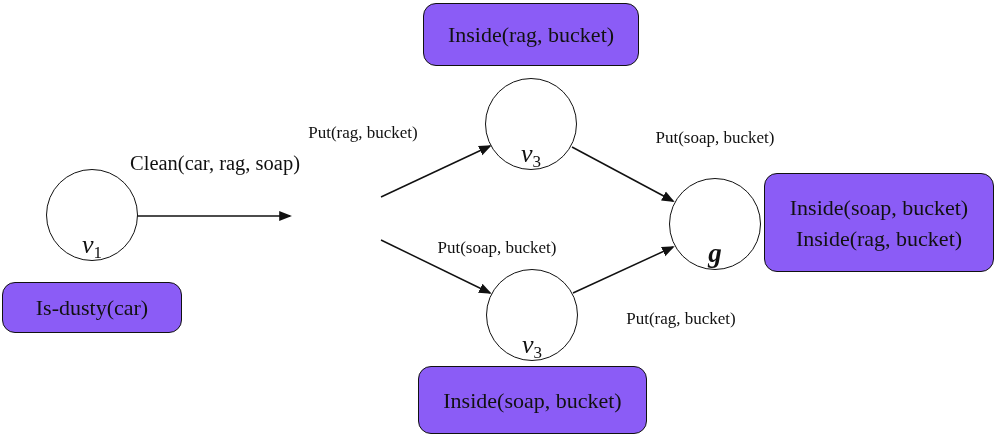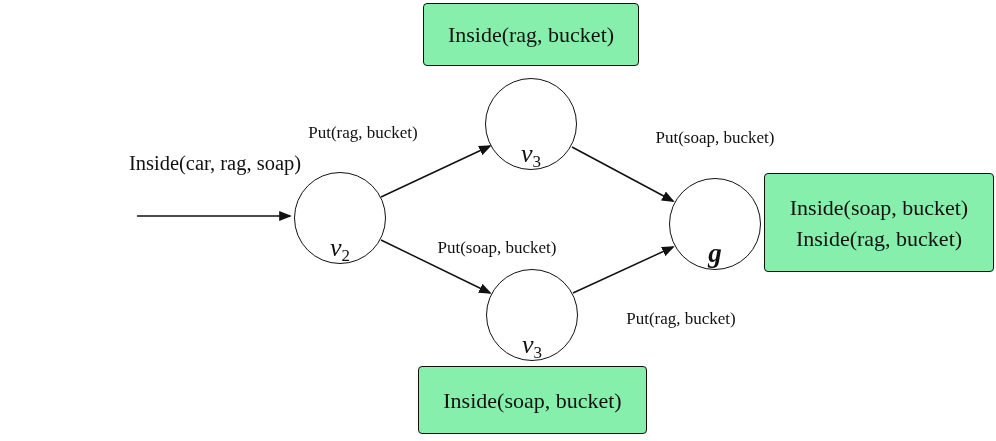--- a/index.html
+++ b/index.html
@@ -38,23 +38,23 @@
   }
   .node sub {
     font-style: normal;
     font-size: 17px;
     line-height: 0;
     vertical-align: -5px;
   }
   .state-box {
     position: absolute;
     border: 1.7px solid #111111;
-    border-radius: 4px;
+    border-radius: 13px;
     box-sizing: border-box;
-    background: #86efac;
+    background: #8b5cf6;
     display: flex;
     flex-direction: column;
     align-items: center;
     justify-content: center;
     font-size: 22px;
     text-align: center;
     line-height: 31px;
     white-space: nowrap;
   }
   .edge-label {
@@ -77,39 +77,42 @@
     </defs>
     <g stroke="#111111" stroke-width="1.5" fill="none">
       <line x1="137" y1="216" x2="290" y2="216" marker-end="url(#arrowhead)"></line>
       <line x1="381" y1="197" x2="490" y2="146" marker-end="url(#arrowhead)"></line>
       <line x1="381" y1="240" x2="490" y2="293" marker-end="url(#arrowhead)"></line>
       <line x1="572" y1="147" x2="673" y2="201" marker-end="url(#arrowhead)"></line>
       <line x1="573" y1="293" x2="673" y2="247" marker-end="url(#arrowhead)"></line>
     </g>
   </svg>
 
-  <div class="node" style="left:294px; top:172px;">
-    <span><span>v</span><sub>2</sub></span>
+  <div class="node" style="left:46px; top:169px;">
+    <span><span>v</span><sub>1</sub></span>
   </div>
   <div class="node" style="left:485px; top:78px;">
     <span><span>v</span><sub>3</sub></span>
   </div>
   <div class="node" style="left:486px; top:269px;">
     <span><span>v</span><sub>3</sub></span>
   </div>
   <div class="node" style="left:669px; top:178px; font-weight:bold; font-size:27px;">
     <span><span>g</span><sub></sub></span>
   </div>
 
-  <div class="edge-label" style="left:215px; top:163px; font-size:20.5px;">Inside(car, rag, soap)</div>
+  <div class="edge-label" style="left:215px; top:163px; font-size:20.5px;">Clean(car, rag, soap)</div>
   <div class="edge-label" style="left:363px; top:133px;">Put(rag, bucket)</div>
   <div class="edge-label" style="left:715px; top:138px;">Put(soap, bucket)</div>
   <div class="edge-label" style="left:497px; top:248px;">Put(soap, bucket)</div>
   <div class="edge-label" style="left:681px; top:319px;">Put(rag, bucket)</div>
 
+  <div class="state-box" style="left:2px; top:282px; width:180px; height:51px;">
+    <span>Is-dusty(car)</span>
+  </div>
   <div class="state-box" style="left:423px; top:3px; width:216px; height:63px;">
     <span>Inside(rag, bucket)</span>
   </div>
   <div class="state-box" style="left:418px; top:366px; width:229px; height:68px;">
     <span>Inside(soap, bucket)</span>
   </div>
   <div class="state-box" style="left:764px; top:173px; width:230px; height:99px;">
     <span>Inside(soap, bucket)</span>
     <span>Inside(rag, bucket)</span>
   </div>

